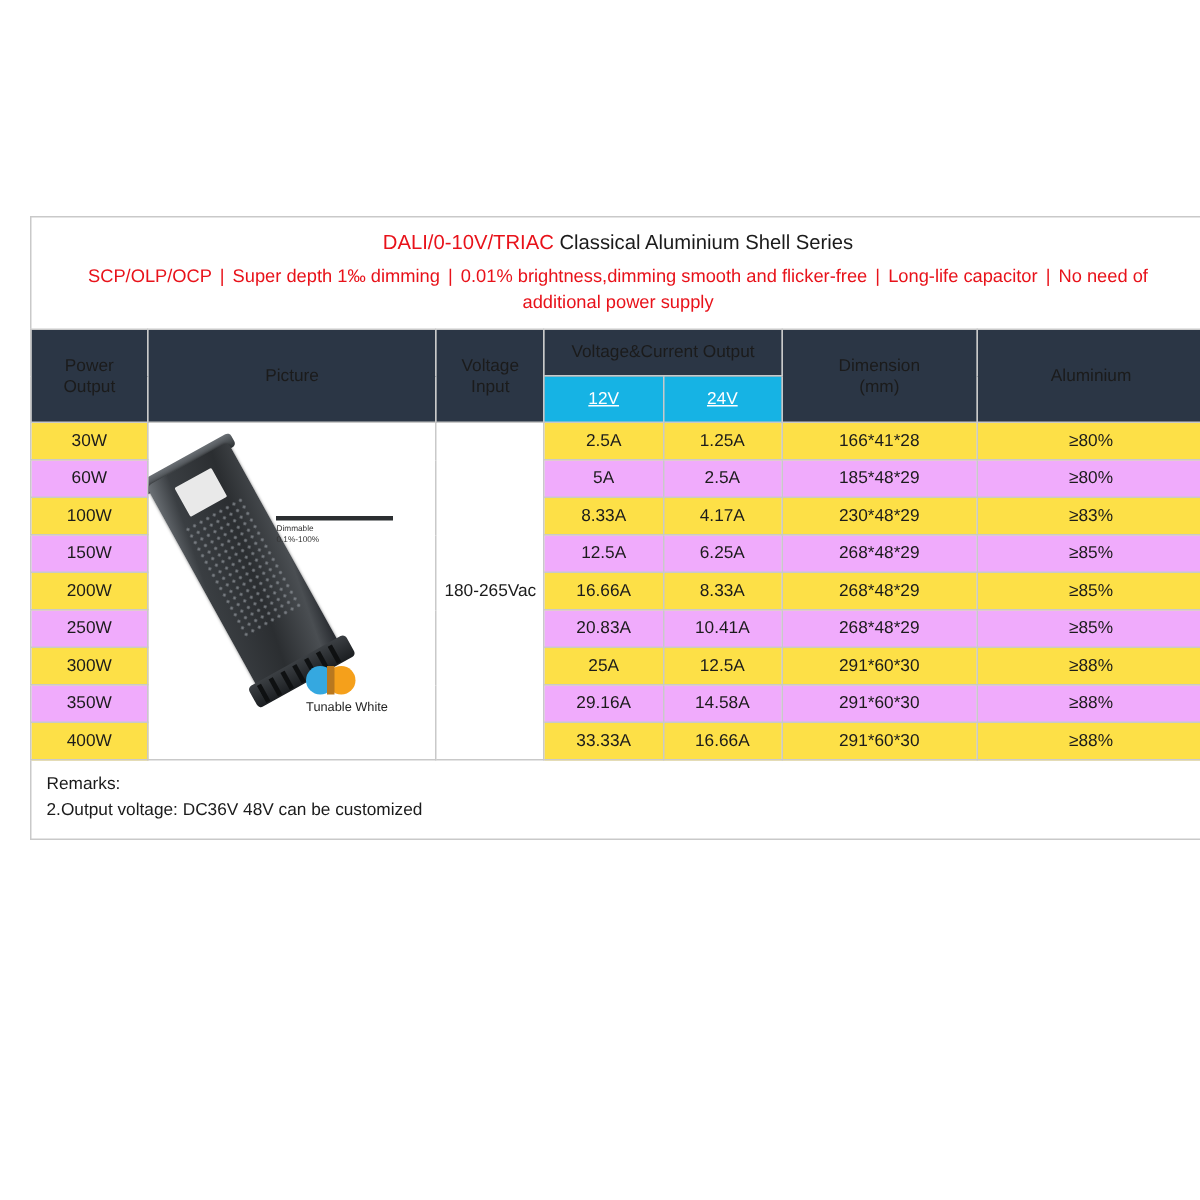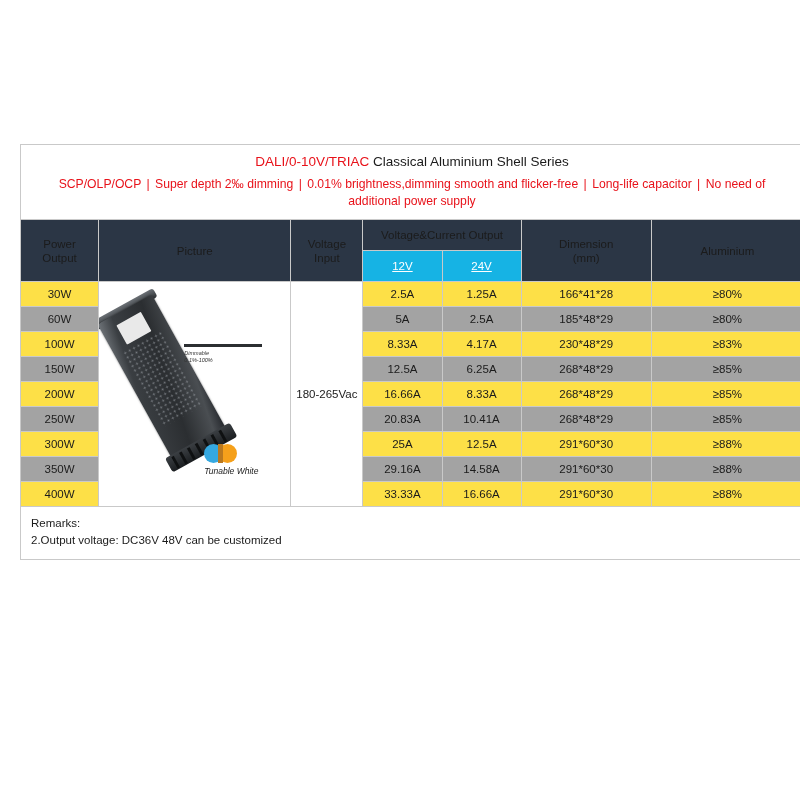--- a/index.html
+++ b/index.html
@@ -72,31 +72,30 @@
     color: #ffffff;
     font-size: 11.5px;
     height: 26px;
     text-decoration: underline;
   }
   thead th.tall { height: 62px; }
   thead th.vc-group { height: 26px; }
 
   tbody td { height: 25px; }
   tbody tr.odd td { background: #fde047; }
-  tbody tr.even td { background: #a3a3a3; }
+  tbody tr.even td { background: #f0abfc; }
   td.pic-cell, td.volt-cell { background: #ffffff !important; }
   td.pic-cell { padding: 0; }
 
   
   .pic-wrap {
     position: relative;
     width: 100%;
     height: 100%;
     overflow: hidden;
-    font-style: italic;
   }
   .driver {
     position: absolute;
     left: 14px; top: 12px;
     width: 120px; height: 160px;
     transform: rotate(-29deg);
     transform-origin: 50% 50%;
   }
   .driver .body {
     position: absolute;
@@ -209,21 +208,21 @@
 <div id="sheet">
 
   <div class="header-block">
     <div class="line1">
       <span class="red">DALI/0-10V/TRIAC</span>
       <span class="blk">Classical Aluminium Shell Series</span>
     </div>
     <div class="line3">
       <span>SCP/OLP/OCP</span>
       <span class="sep">|</span>
-      <span>Super depth 2‰ dimming</span>
+      <span>Super depth 1‰ dimming</span>
       <span class="sep">|</span>
       <span>0.01% brightness,dimming smooth and flicker-free</span>
       <span class="sep">|</span>
       <span>Long-life capacitor</span>
       <span class="sep">|</span>
       <span>No need of additional power supply</span>
     </div>
   </div>
 
   <table class="spec">

